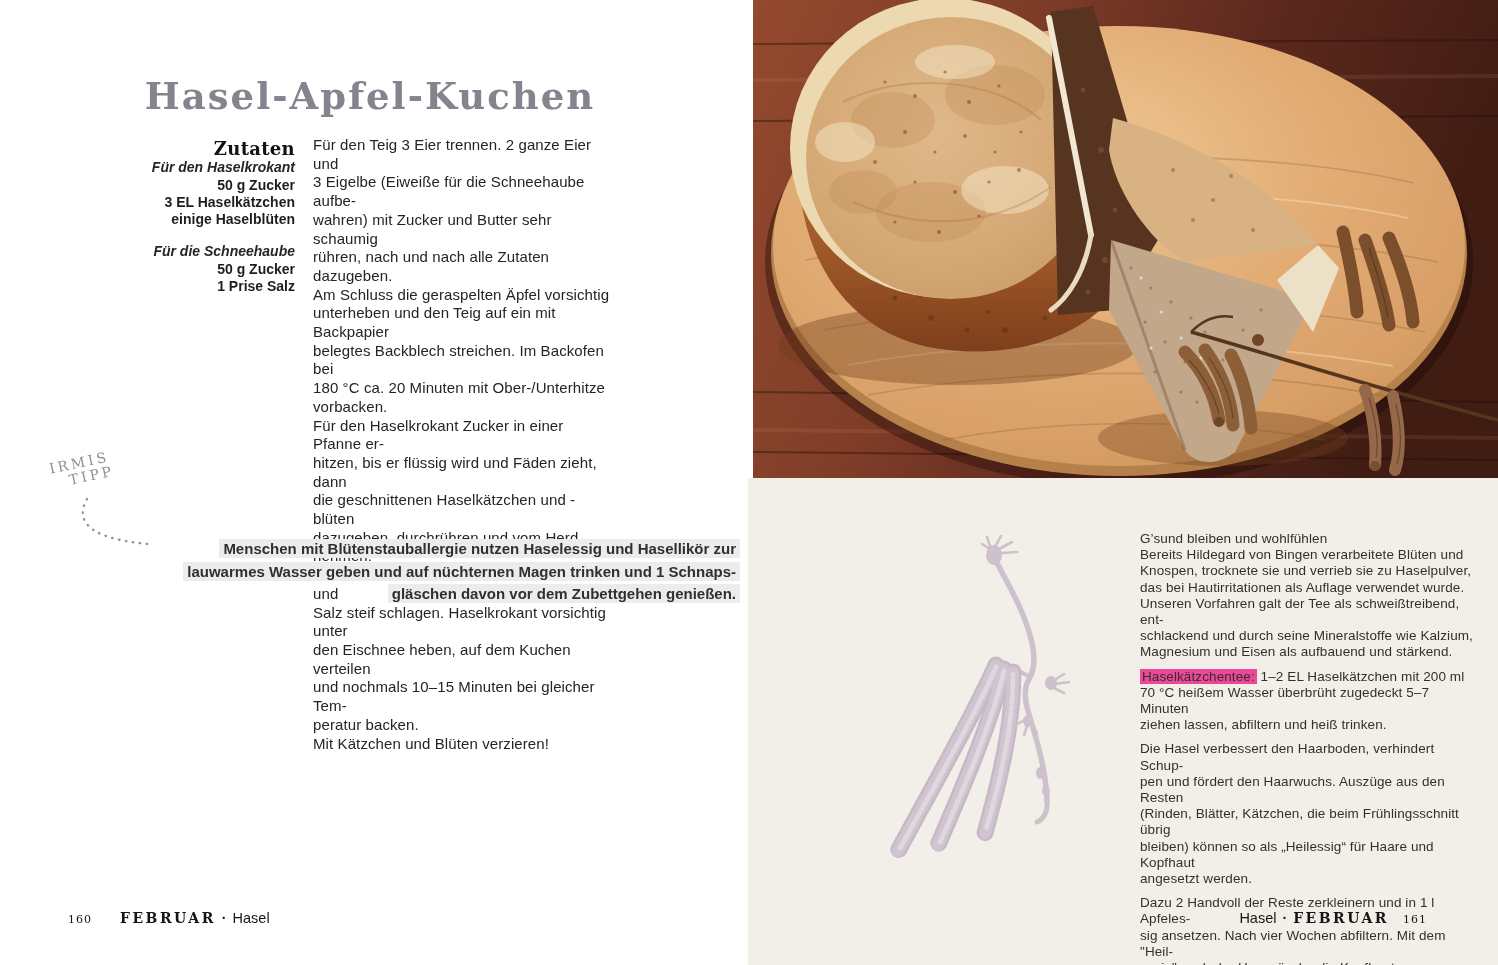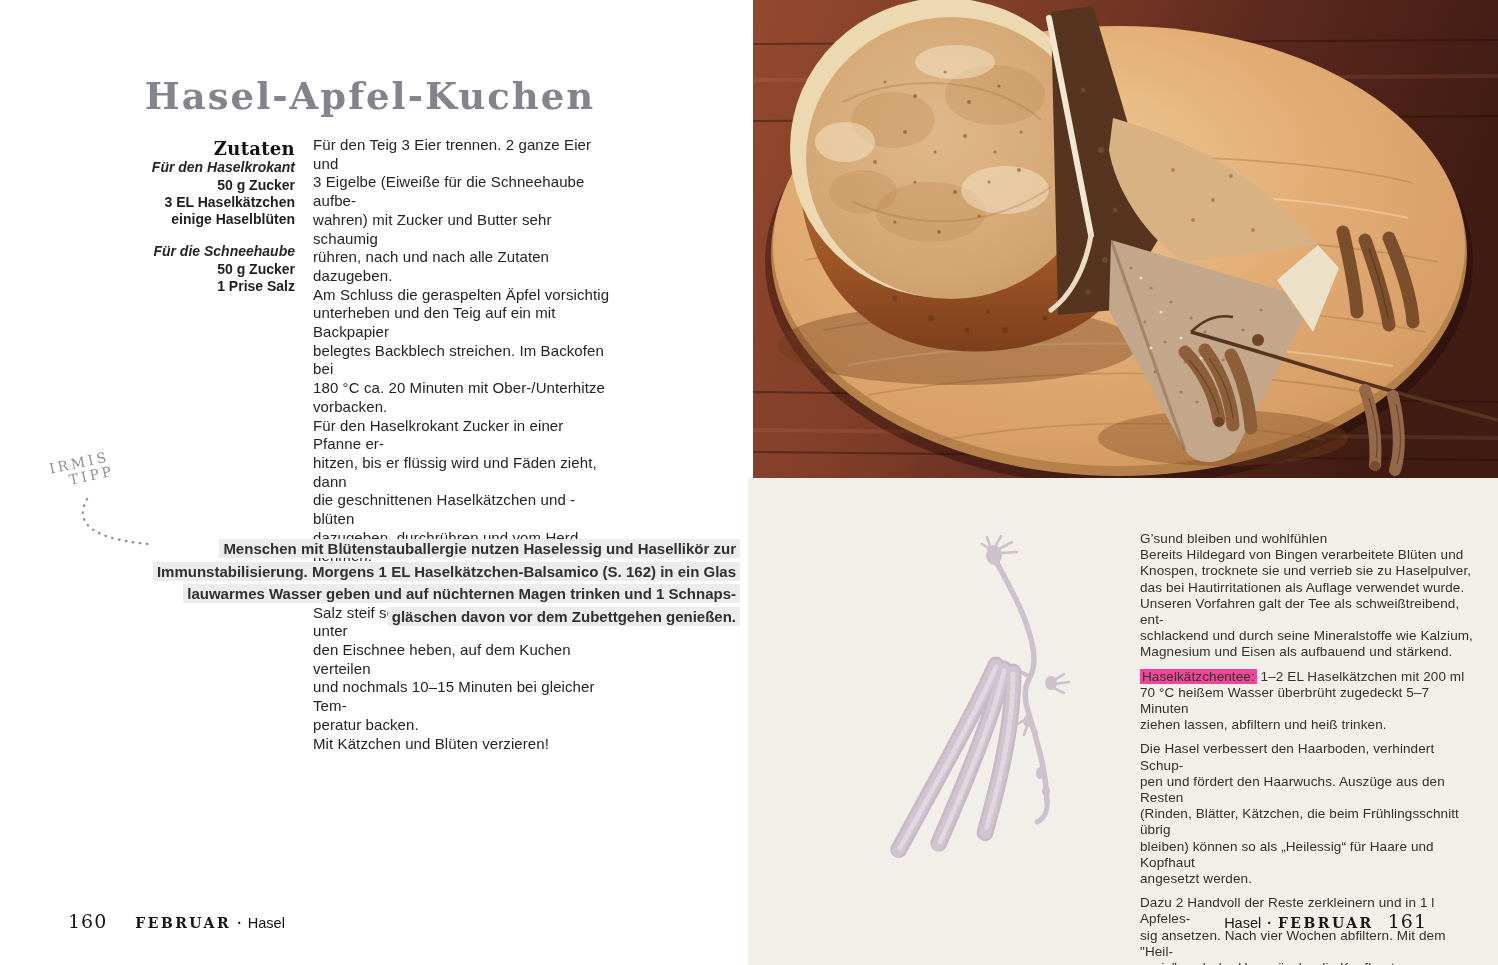--- a/index.html
+++ b/index.html
@@ -43,21 +43,21 @@
   .irmis .l2{margin-left:17px;letter-spacing:3px;}
   .dotted-curve{position:absolute;left:70px;top:497px;}
   .tip-block{
     position:absolute;left:0;top:538px;width:740px;text-align:right;
     font-size:15px;font-weight:bold;color:#30302e;line-height:22.6px;
   }
   .tip-block .hl{background:#ececec;padding:1px 4px;}
   .footer{position:absolute;top:910px;font-size:14px;color:#161616;}
   .footer-left{left:68px;}
   .footer-right{right:71px;}
-  .pgnum{font-family:"DejaVu Serif", serif;font-size:19px;letter-spacing:1px;}
+  .pgnum{font-family:"DejaVu Serif", serif;font-size:11px;letter-spacing:1px;}
   .month{font-family:"DejaVu Serif", serif;font-size:14px;letter-spacing:2.5px;font-weight:600;}
   .sep{font-weight:bold;padding:0 6px;}
   .topic{font-size:14.5px;}
   .footer-left .pgnum{margin-right:28px;}
   .footer-right .pgnum{margin-left:14px;}
 
   
   .page-right{position:absolute;left:748px;top:0;width:750px;height:965px;background:#f2efe9;}
   .gutter-strip{position:absolute;left:0;top:0;width:5px;height:478px;background:#fff;}
   .photo{position:absolute;left:5px;top:0;width:745px;height:478px;}
@@ -115,21 +115,20 @@
     <div>IRMIS</div>
     <div class="l2">TIPP</div>
   </div>
 
   <svg class="dotted-curve" width="95" height="54" viewBox="0 0 95 54">
     <path d="M 17,2 C 6,22 14,41 78,47" fill="none" stroke="#93939d" stroke-width="2.4" stroke-linecap="round" stroke-dasharray="0.5 6.5"></path>
   </svg>
 
   <div class="tip-block">
     <div><span class="hl">Menschen mit Blütenstauballergie nutzen Haselessig und Hasellikör zur</span></div>
-    <div><span class="hl">Immunstabilisierung. Morgens 1 EL Haselkätzchen-Balsamico (S. 162) in ein Glas</span></div>
     <div><span class="hl">lauwarmes Wasser geben und auf nüchternen Magen trinken und 1 Schnaps-</span></div>
     <div><span class="hl">gläschen davon vor dem Zubettgehen genießen.</span></div>
   </div>
 
   <div class="footer footer-left">
     <span class="pgnum">160</span><span class="month">FEBRUAR</span><span class="sep">·</span><span class="topic">Hasel</span>
   </div>
 </div>
 
 <div class="page-right">

